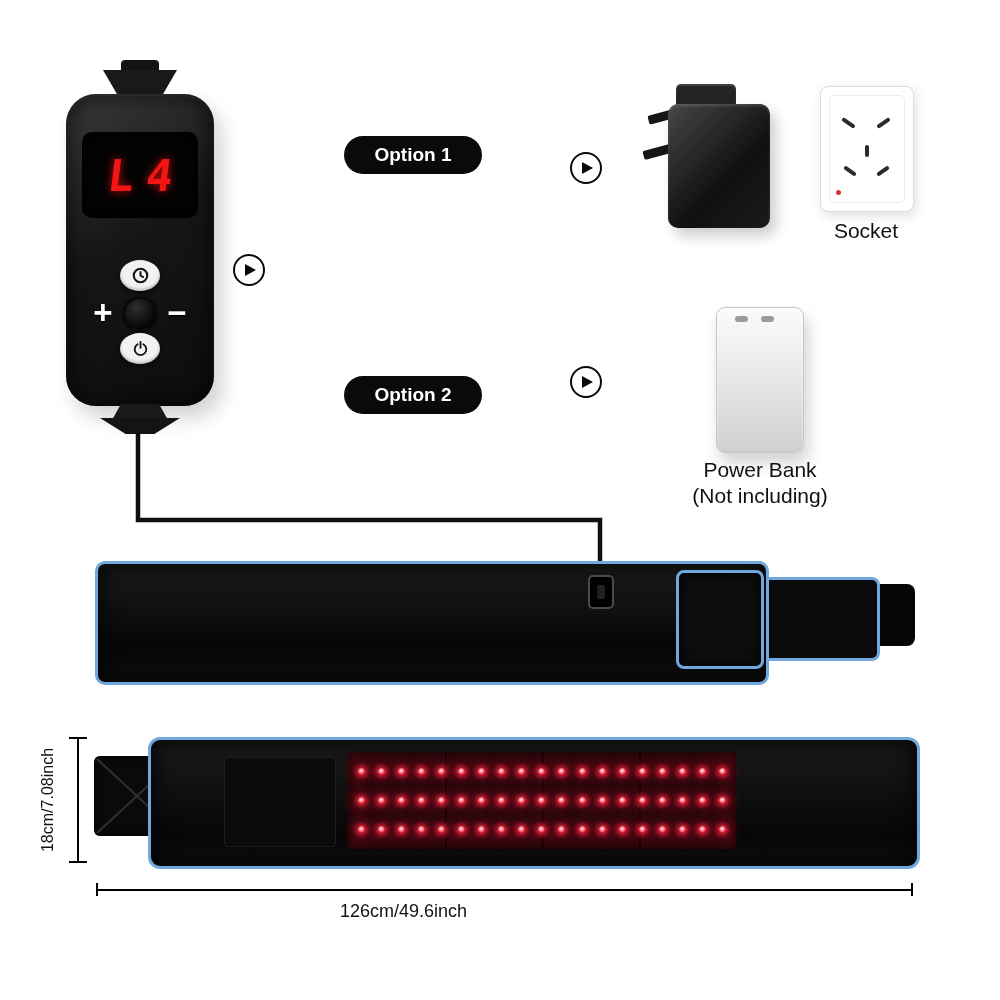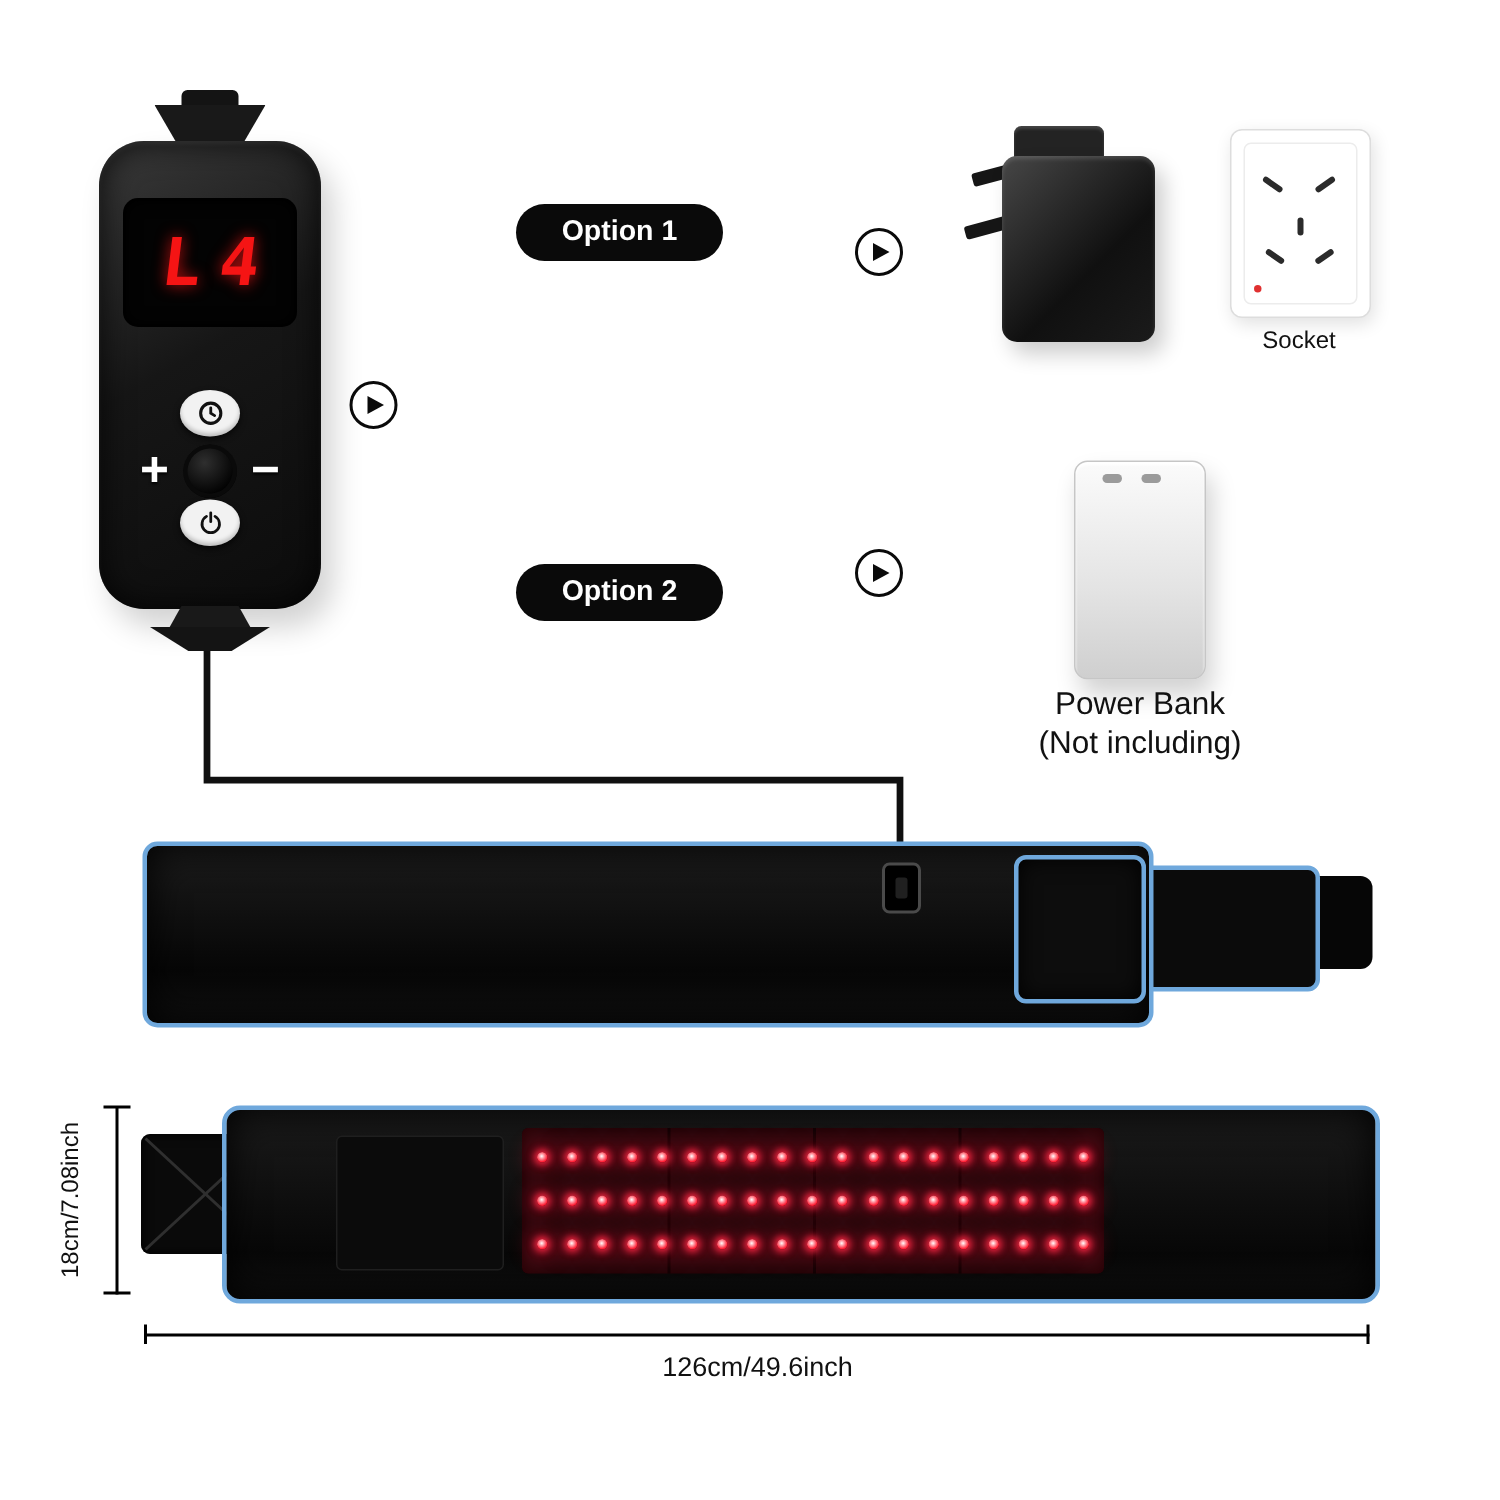--- a/index.html
+++ b/index.html
@@ -62,21 +62,21 @@
   .socket{left:820px;top:86px;width:92px;height:124px;background:#fff;border:1px solid #ddd;border-radius:8px;
           box-shadow:2px 4px 12px rgba(0,0,0,.12);}
   .socket-plate{position:absolute;left:8px;top:8px;right:8px;bottom:8px;border:1px solid #ececec;border-radius:5px;}
   .slit{position:absolute;background:#2b2b2b;border-radius:2px;}
   .slit-tl{width:15px;height:4px;left:20px;top:34px;transform:rotate(35deg);}
   .slit-tr{width:15px;height:4px;left:55px;top:34px;transform:rotate(-35deg);}
   .slit-bm{width:4px;height:12px;left:44px;top:58px;}
   .slit-bl{width:14px;height:4px;left:22px;top:82px;transform:rotate(35deg);}
   .slit-br{width:14px;height:4px;left:55px;top:82px;transform:rotate(-35deg);}
   .socket-dot{position:absolute;left:15px;top:103px;width:5px;height:5px;border-radius:50%;background:#e03030;}
-  .socket-label{left:820px;top:219px;width:92px;text-align:center;font-size:16px;}
+  .socket-label{left:820px;top:219px;width:92px;text-align:center;font-size:21px;}
 
   .powerbank{left:716px;top:307px;width:86px;height:144px;border:1px solid #c6c6c6;border-radius:9px;
              background:linear-gradient(180deg,#fbfbfb,#e3e3e3 60%,#cfcfcf);
              box-shadow:4px 10px 16px rgba(0,0,0,.18), inset 0 2px 2px #fff;}
   .pb-port{position:absolute;width:13px;height:6px;border-radius:3px;background:#9b9b9b;top:8px;}
   .pb-port-1{left:18px;} .pb-port-2{left:44px;}
   .pb-label{left:648px;top:458px;width:224px;text-align:center;font-size:21px;}
   .pb-note{left:648px;top:484px;width:224px;text-align:center;font-size:21px;}
 
   
@@ -110,21 +110,21 @@
 
   
   .dim{background:#000;z-index:6;}
   .vline{left:77px;top:738px;width:2px;height:125px;}
   .vtick-top{left:69px;top:737px;width:18px;height:2px;}
   .vtick-bot{left:69px;top:861px;width:18px;height:2px;}
   .vlabel{left:-22px;top:791px;width:140px;text-align:center;transform:rotate(-90deg);font-size:16px;z-index:6;}
   .hline{left:97px;top:889px;width:816px;height:2px;}
   .htick-l{left:96px;top:883px;width:2px;height:13px;}
   .htick-r{left:911px;top:883px;width:2px;height:13px;}
-  .hlabel{left:340px;top:901px;width:330px;text-align:center;font-size:18px;z-index:6;}
+  .hlabel{left:340px;top:901px;width:330px;text-align:left;font-size:18px;z-index:6;}
 </style>
 </head>
 <body>
 
 <div class="page">
 
   <svg class="abs cable-svg" viewBox="0 0 1000 1000">
     <path d="M138 430 L138 520 L600 520 L600 574" fill="none" stroke="#101010" stroke-width="4.5"></path>
   </svg>
 

